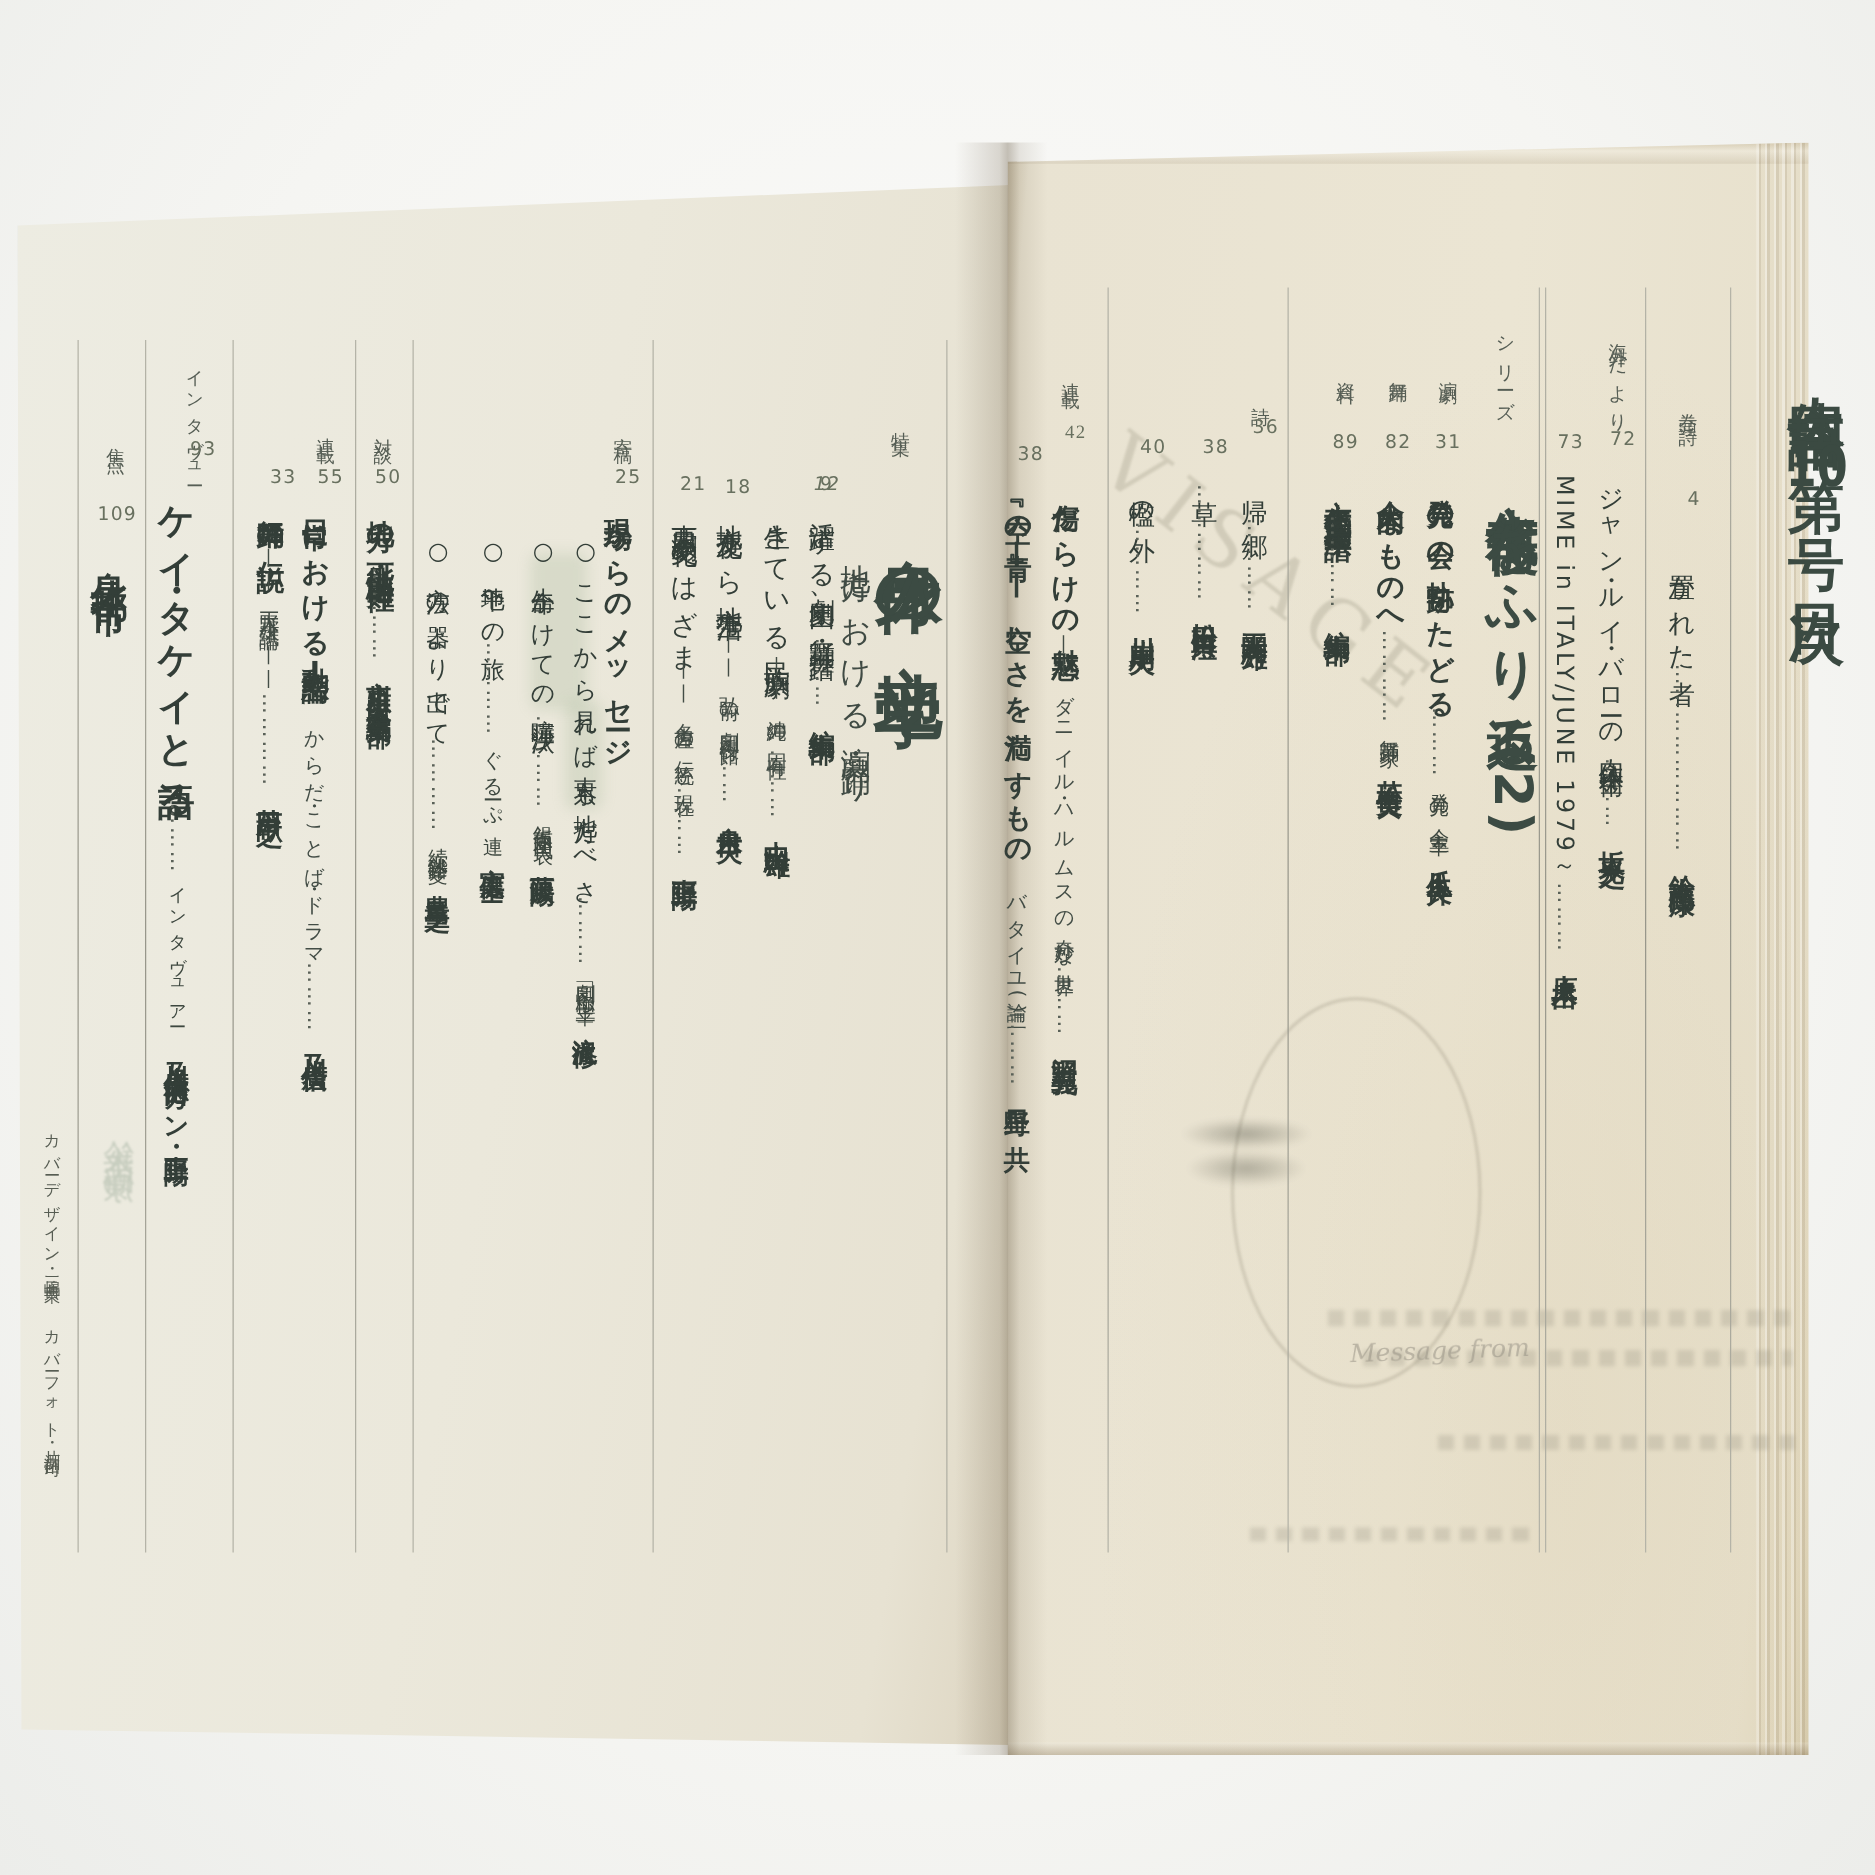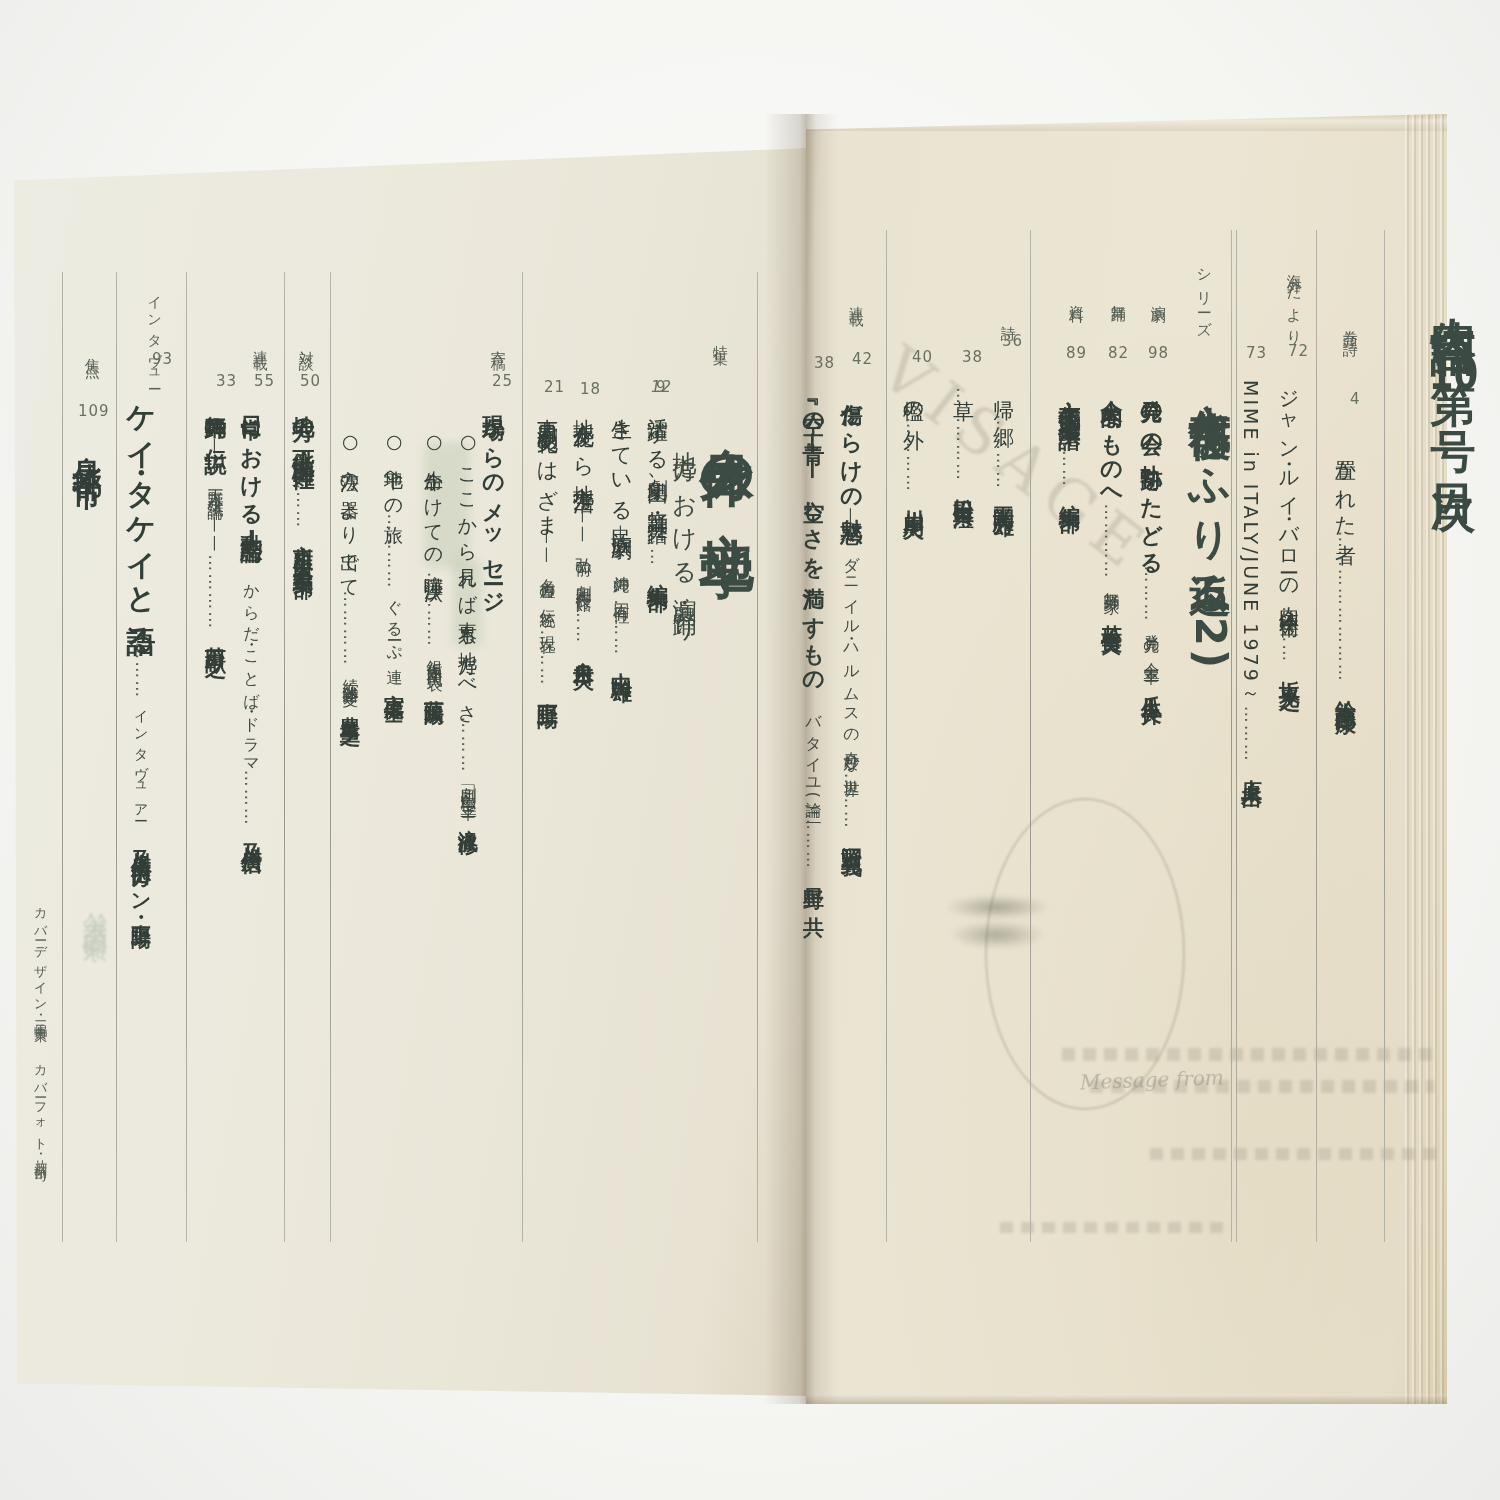--- a/index.html
+++ b/index.html
@@ -164,38 +164,38 @@
   <div class="v hd" style="left:1286px;top:262px;">海外だより</div>
   <div class="pn" style="left:1288px;top:342px;">72</div>
   <div class="v" style="left:1278px;top:376px;"><span class="t" style="font-size:20px;">ジャン・ルイ・バローの肉体錬金術</span><span class="dt">………</span><span class="au">坂東光之</span></div>
   <div class="pn" style="left:1246px;top:344px;">73</div>
   <div class="v" style="left:1240px;top:380px;"><span class="t" style="font-size:19px;">MIME in ITALY/JUNE 1979～</span><span class="dt">………</span><span class="au">上原木呂</span></div>
 
   <div class="v hd" style="left:1196px;top:258px;">シリーズ</div>
   <div class="v seriestitle" style="left:1188px;top:370px;">六十年代前後をふり返る(2)</div>
 
   <div class="v hd" style="left:1150px;top:293px;letter-spacing:3px;">演劇</div>
-  <div class="pn" style="left:1148px;top:344px;">98</div>
+  <div class="pn" style="left:1148px;top:344px;">31</div>
   <div class="v" style="left:1140px;top:382px;"><span class="tb">発見の会の軌跡をたどる</span><span class="dt">………</span><span class="rl">発見の会主宰　</span><span class="au">瓜生良介</span></div>
 
   <div class="v hd" style="left:1110px;top:293px;letter-spacing:3px;">舞踊</div>
   <div class="pn" style="left:1108px;top:344px;">82</div>
   <div class="v" style="left:1100px;top:382px;"><span class="tb">全人的なものへ</span><span class="dt">…………</span><span class="rl">舞踊家　</span><span class="au">若松美黄</span></div>
 
   <div class="v hd" style="left:1068px;top:293px;letter-spacing:3px;">資料</div>
   <div class="pn" style="left:1066px;top:344px;">89</div>
   <div class="v" style="left:1058px;top:382px;"><span class="tb">六十年代演劇公演年譜</span><span class="dt">…………</span><span class="au">編集部</span></div>
 
   <div class="v hd" style="left:1000px;top:314px;">詩</div>
   <div class="pn" style="left:1002px;top:332px;">36</div>
   <div class="v" style="left:992px;top:384px;"><span class="t">帰　郷</span><span class="dt">…………</span><span class="au">平間秀雄</span></div>
   <div class="pn" style="left:962px;top:348px;">38</div>
   <div class="v" style="left:952px;top:384px;"><span class="t">草</span><span class="dt">……………</span><span class="au">松田真澄</span></div>
   <div class="pn" style="left:912px;top:348px;">40</div>
   <div class="v" style="left:902px;top:384px;"><span class="t">檻の外</span><span class="dt">…………</span><span class="au">川岸則夫</span></div>
 
   <div class="v hd" style="left:848px;top:294px;">連載</div>
-  <div class="pn" style="left:852px;top:350px;">42</div>
+  <div class="pn" style="left:852px;top:338px;font-family:Liberation Serif, serif;">42</div>
   <div class="v" style="left:840px;top:386px;"><span class="tb">傷だらけの魅惑</span><span class="sb">——ダニイル・ハルムスの奇妙な世界</span><span class="dt">………</span><span class="au">沼野充義</span></div>
   <div class="pn" style="left:814px;top:354px;">38</div>
   <div class="v" style="left:802px;top:392px;"><span class="tb">『空の青』——空しさを満たすもの</span><span class="sb">　バタイユ論(二)</span><span class="dt">………</span><span class="au">星野　共</span></div>
 
 </div>
 
 </body></html>

